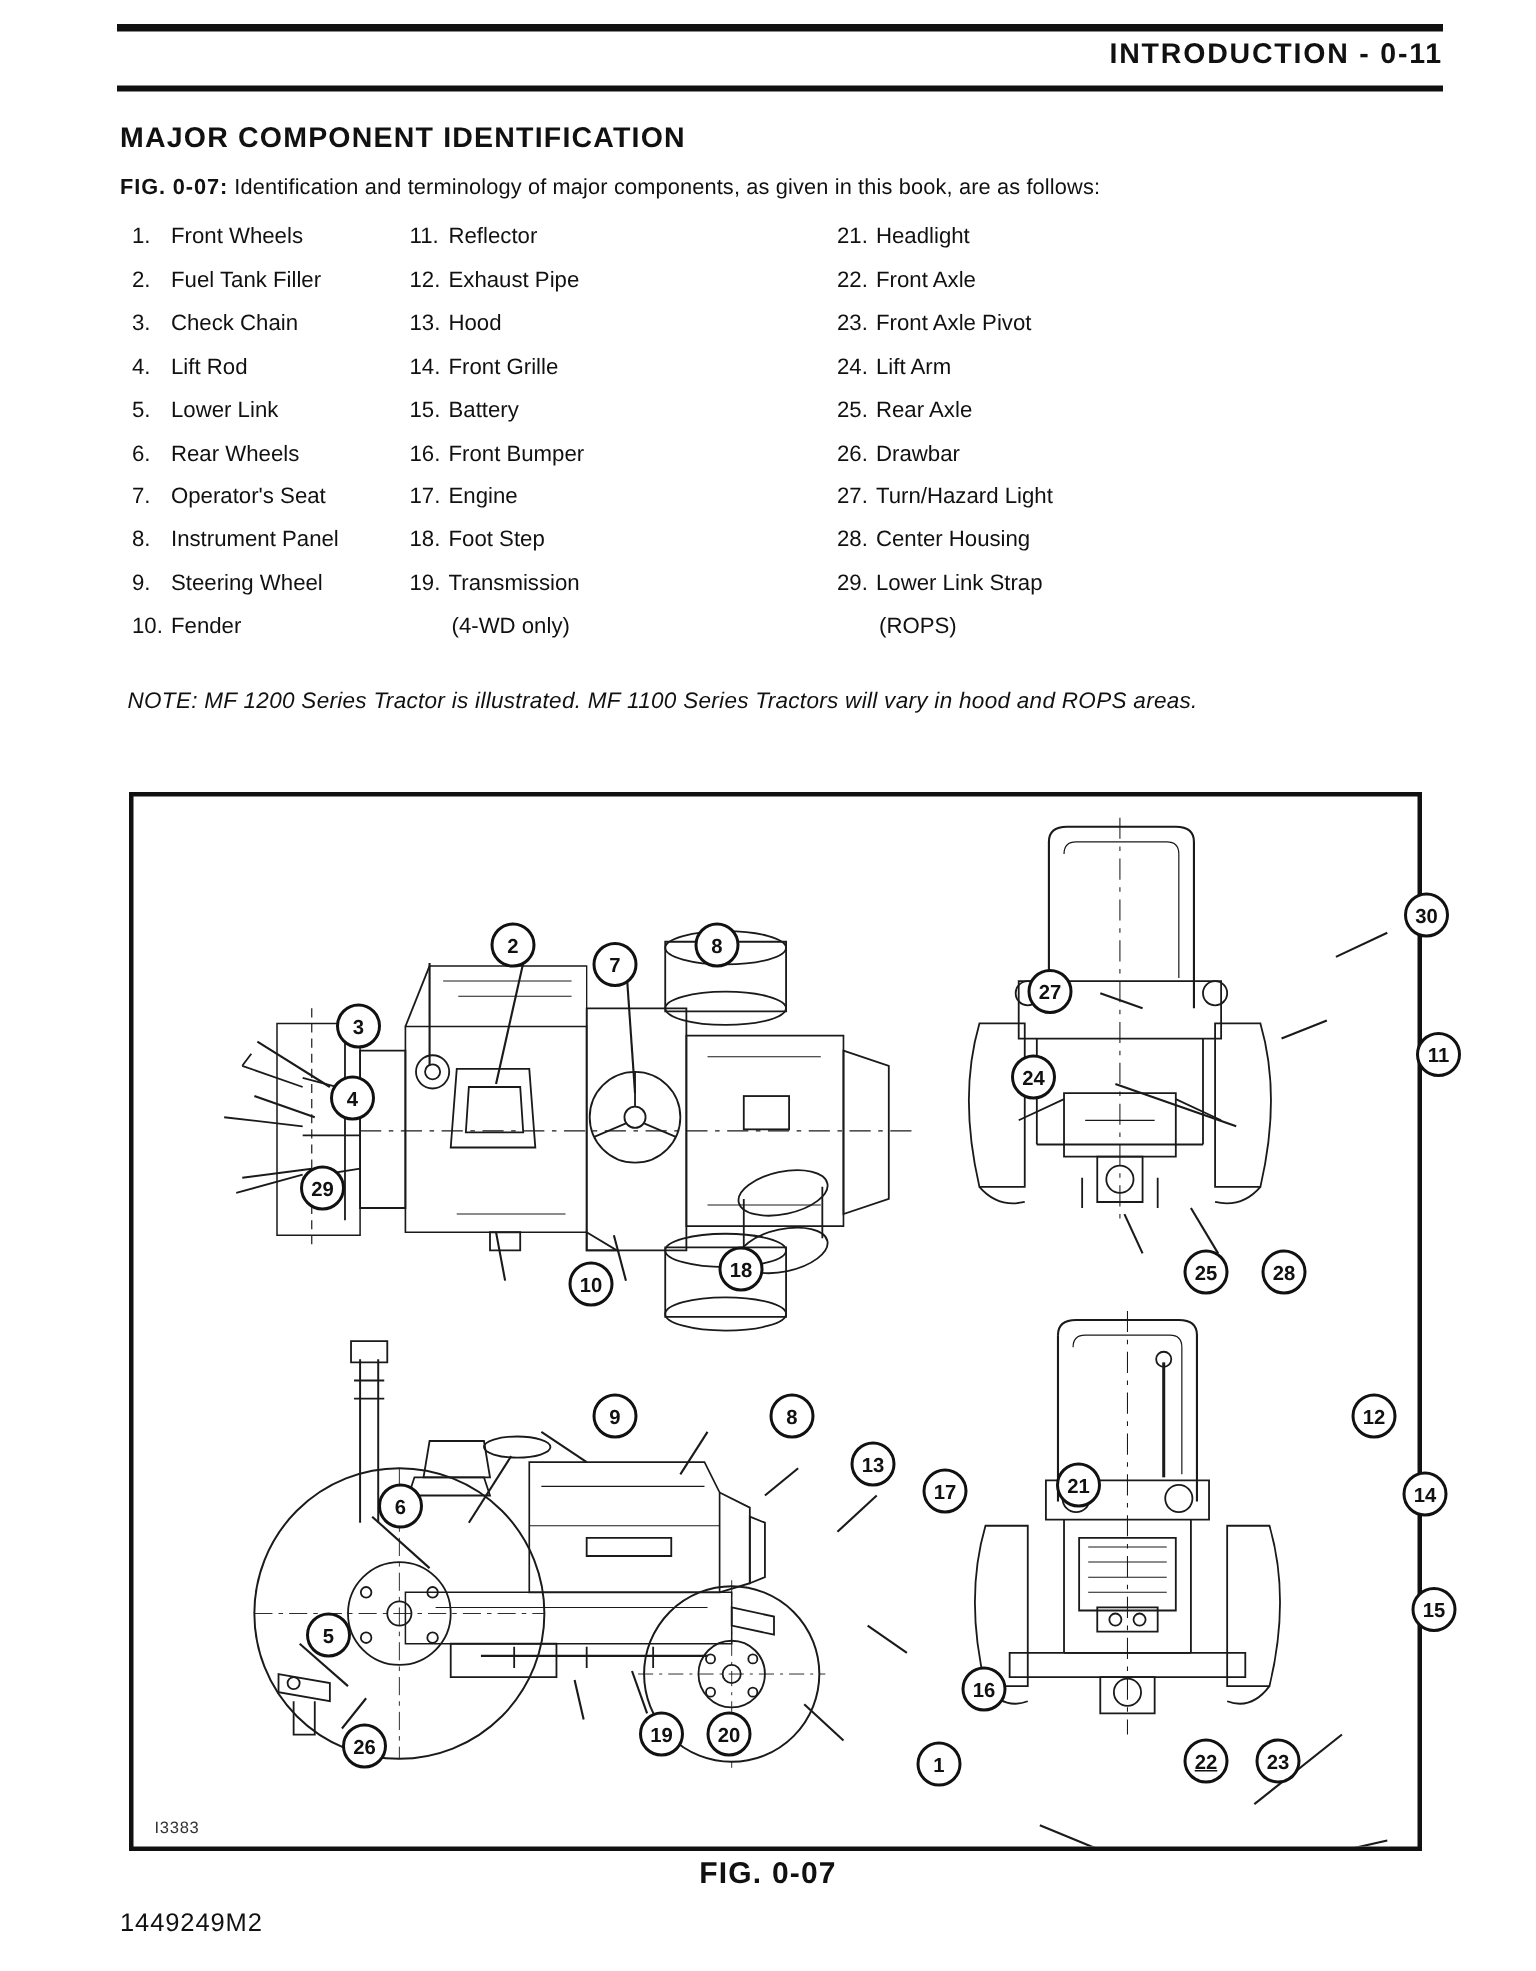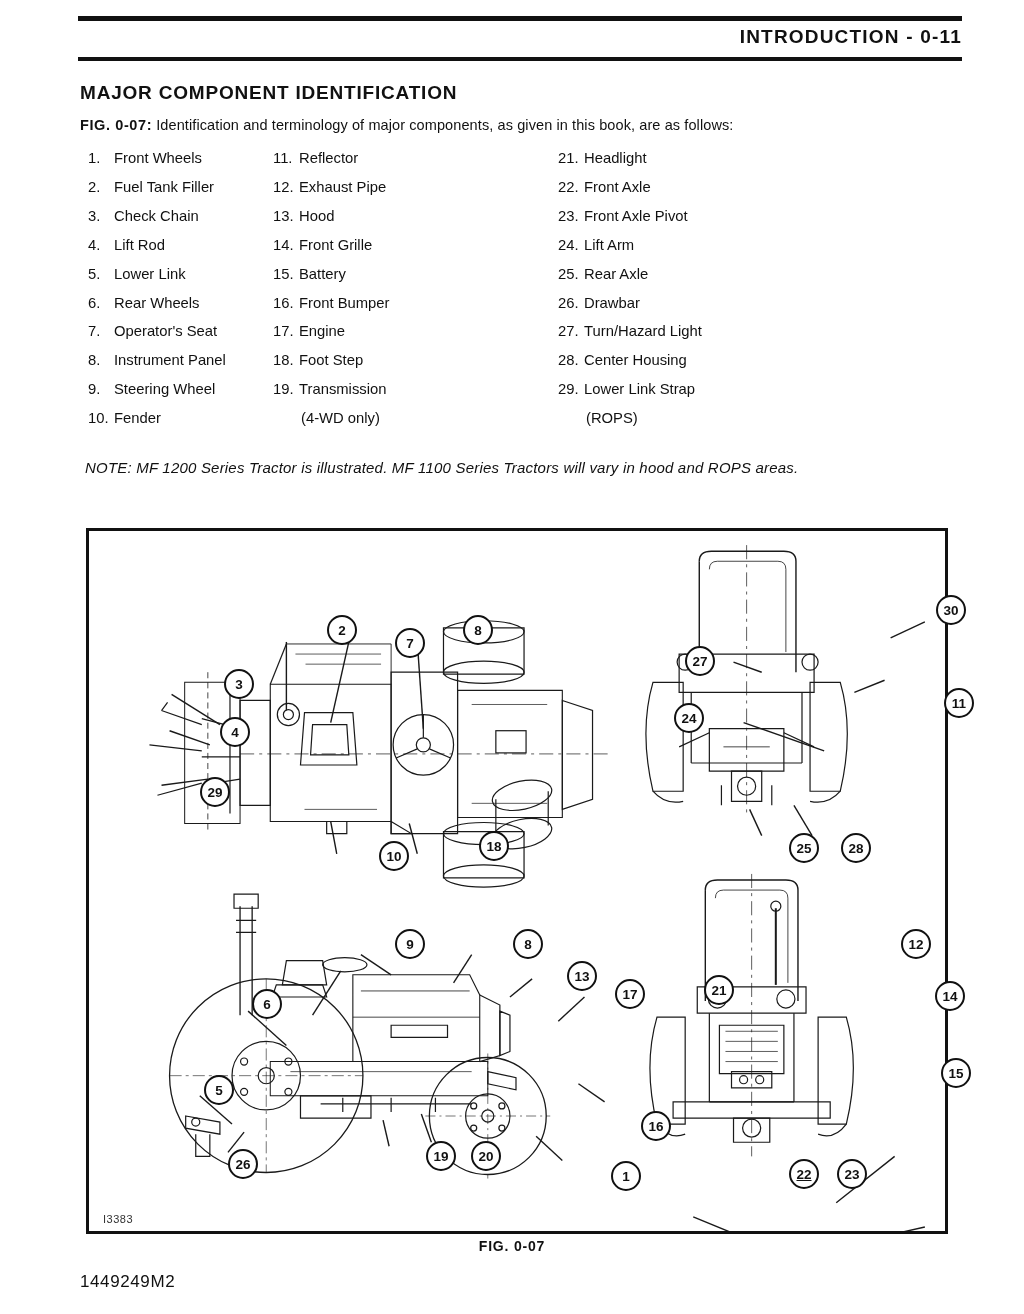--- a/index.html
+++ b/index.html
@@ -126,21 +126,21 @@
     bottom: 6px;
     font-size: 11px;
     color: #333;
     letter-spacing: 0.5px;
   }
   .fig-caption {
     position: absolute;
     left: 0; right: 0;
     top: 1238px;
     text-align: center;
-    font-size: 14px;
+    font-size: 20px;
     font-weight: bold;
     letter-spacing: 0.8px;
   }
   .doc-code {
     position: absolute;
     left: 80px;
     top: 1272px;
     font-size: 17px;
     letter-spacing: 0.6px;
   }

